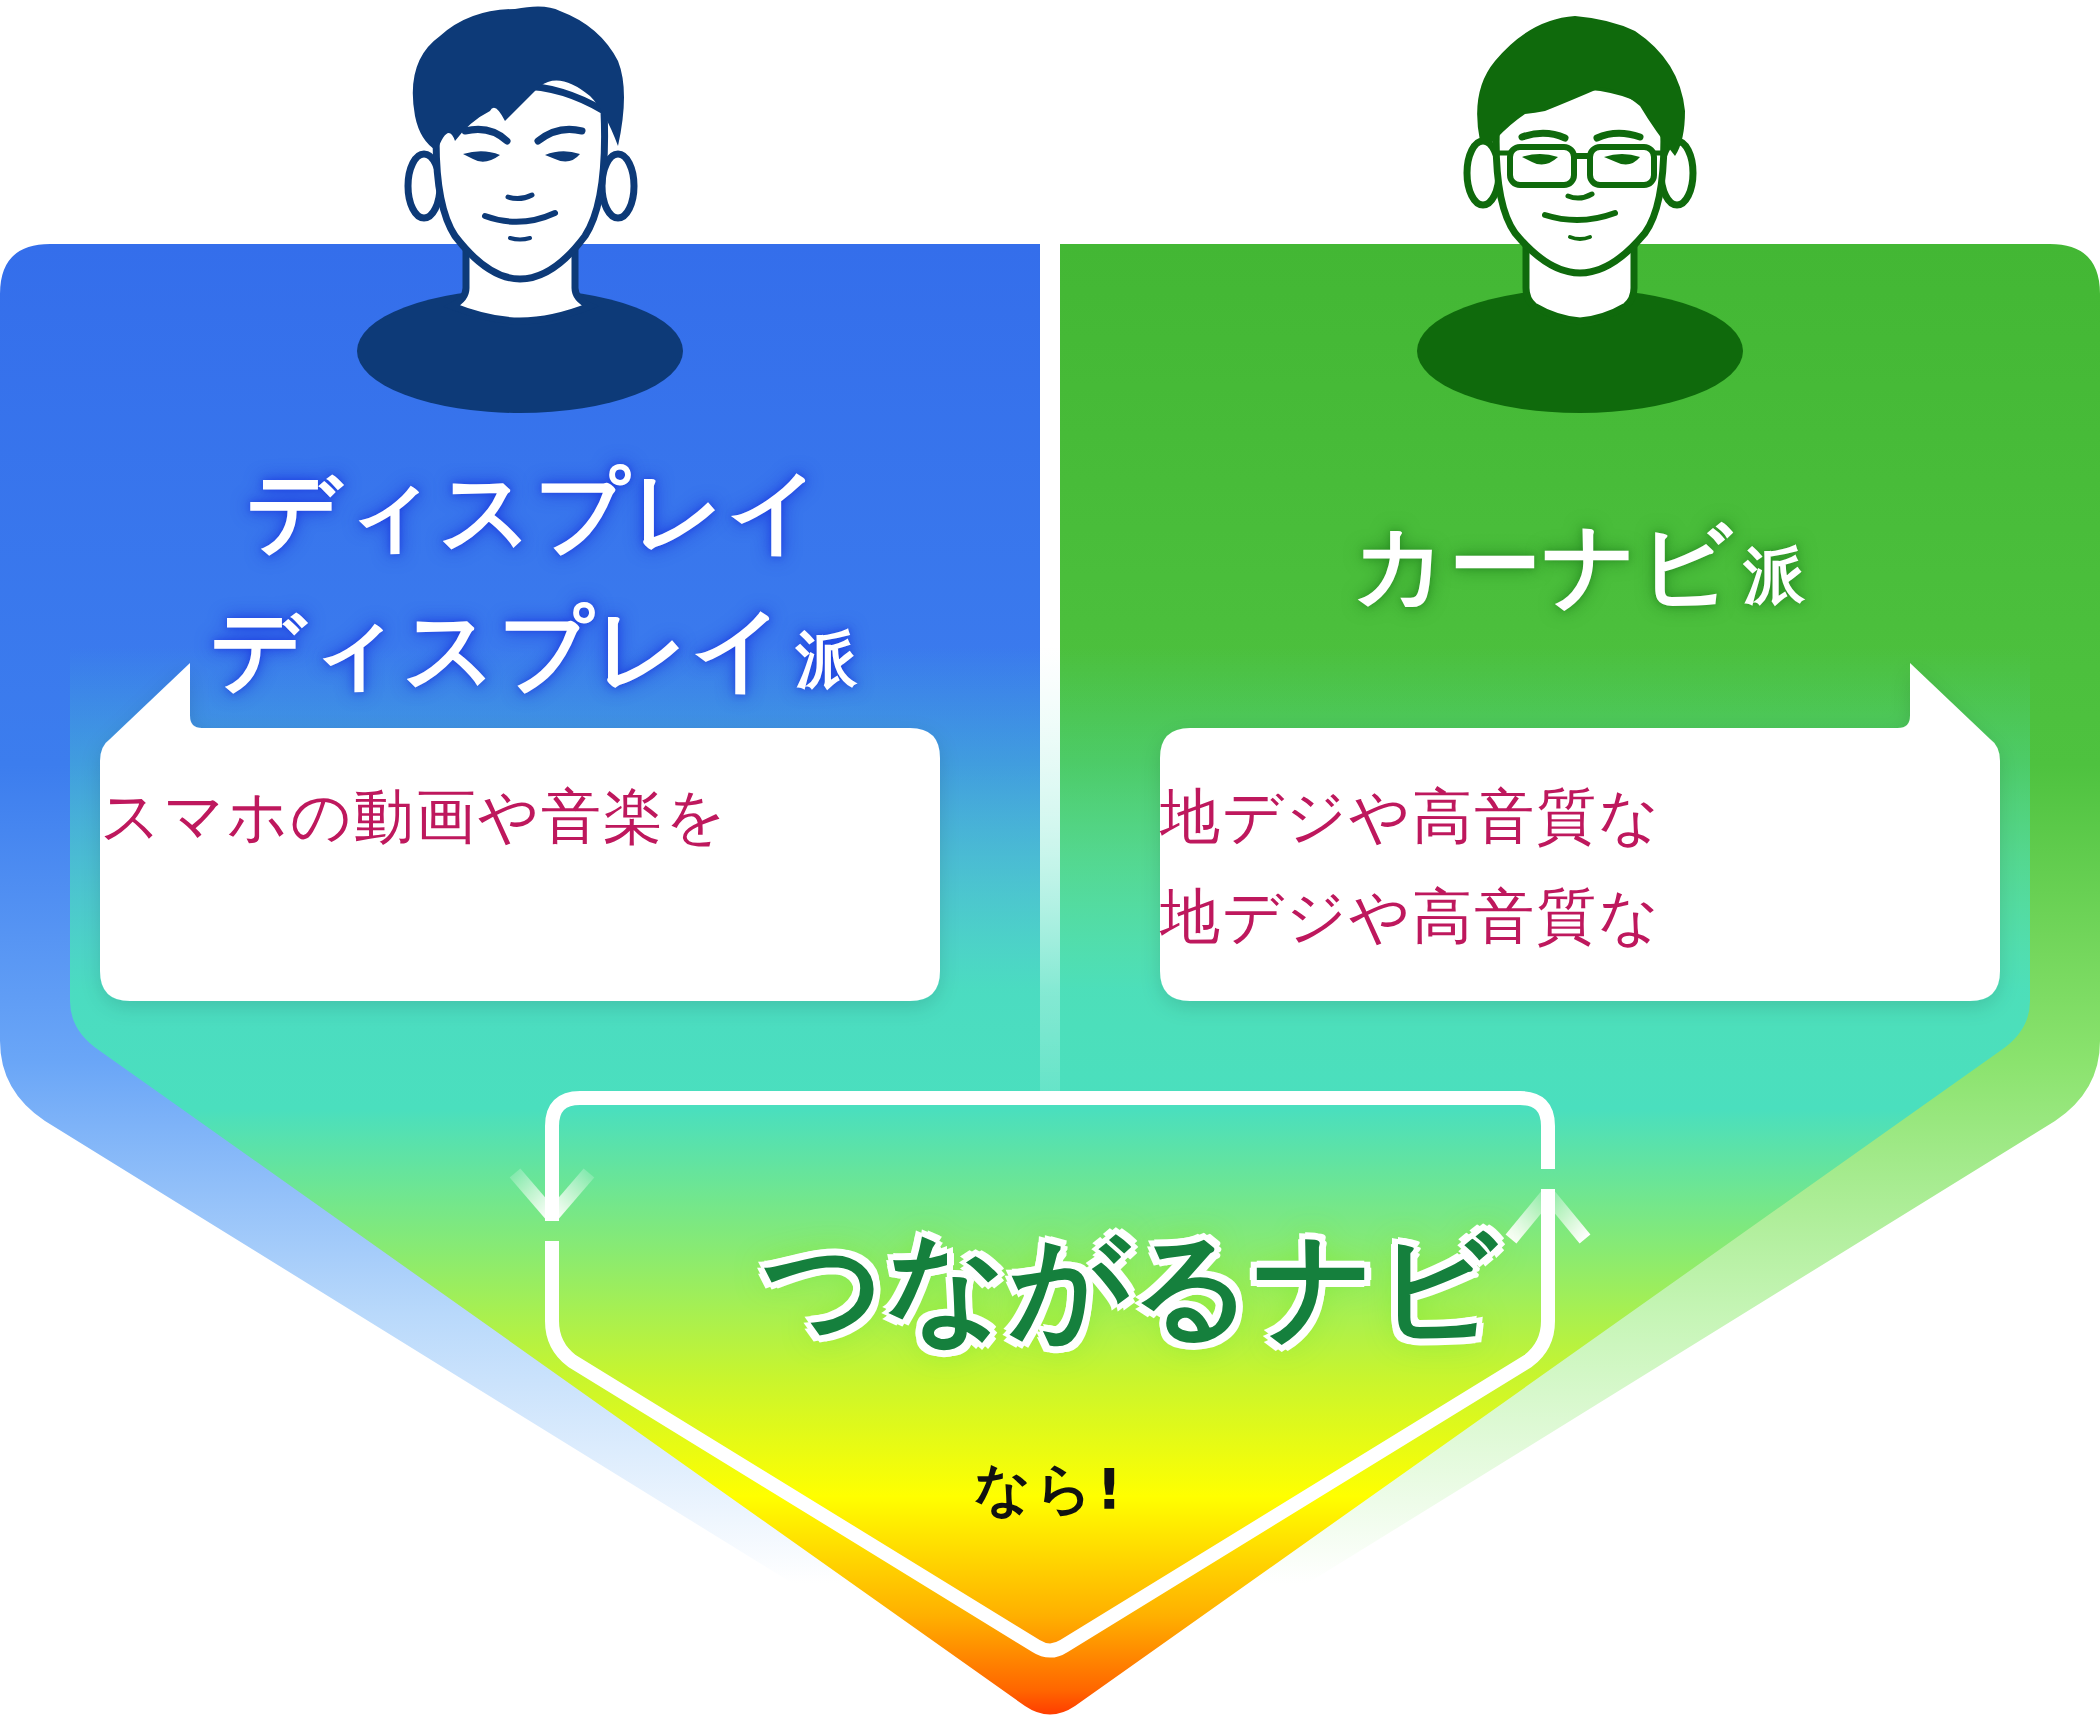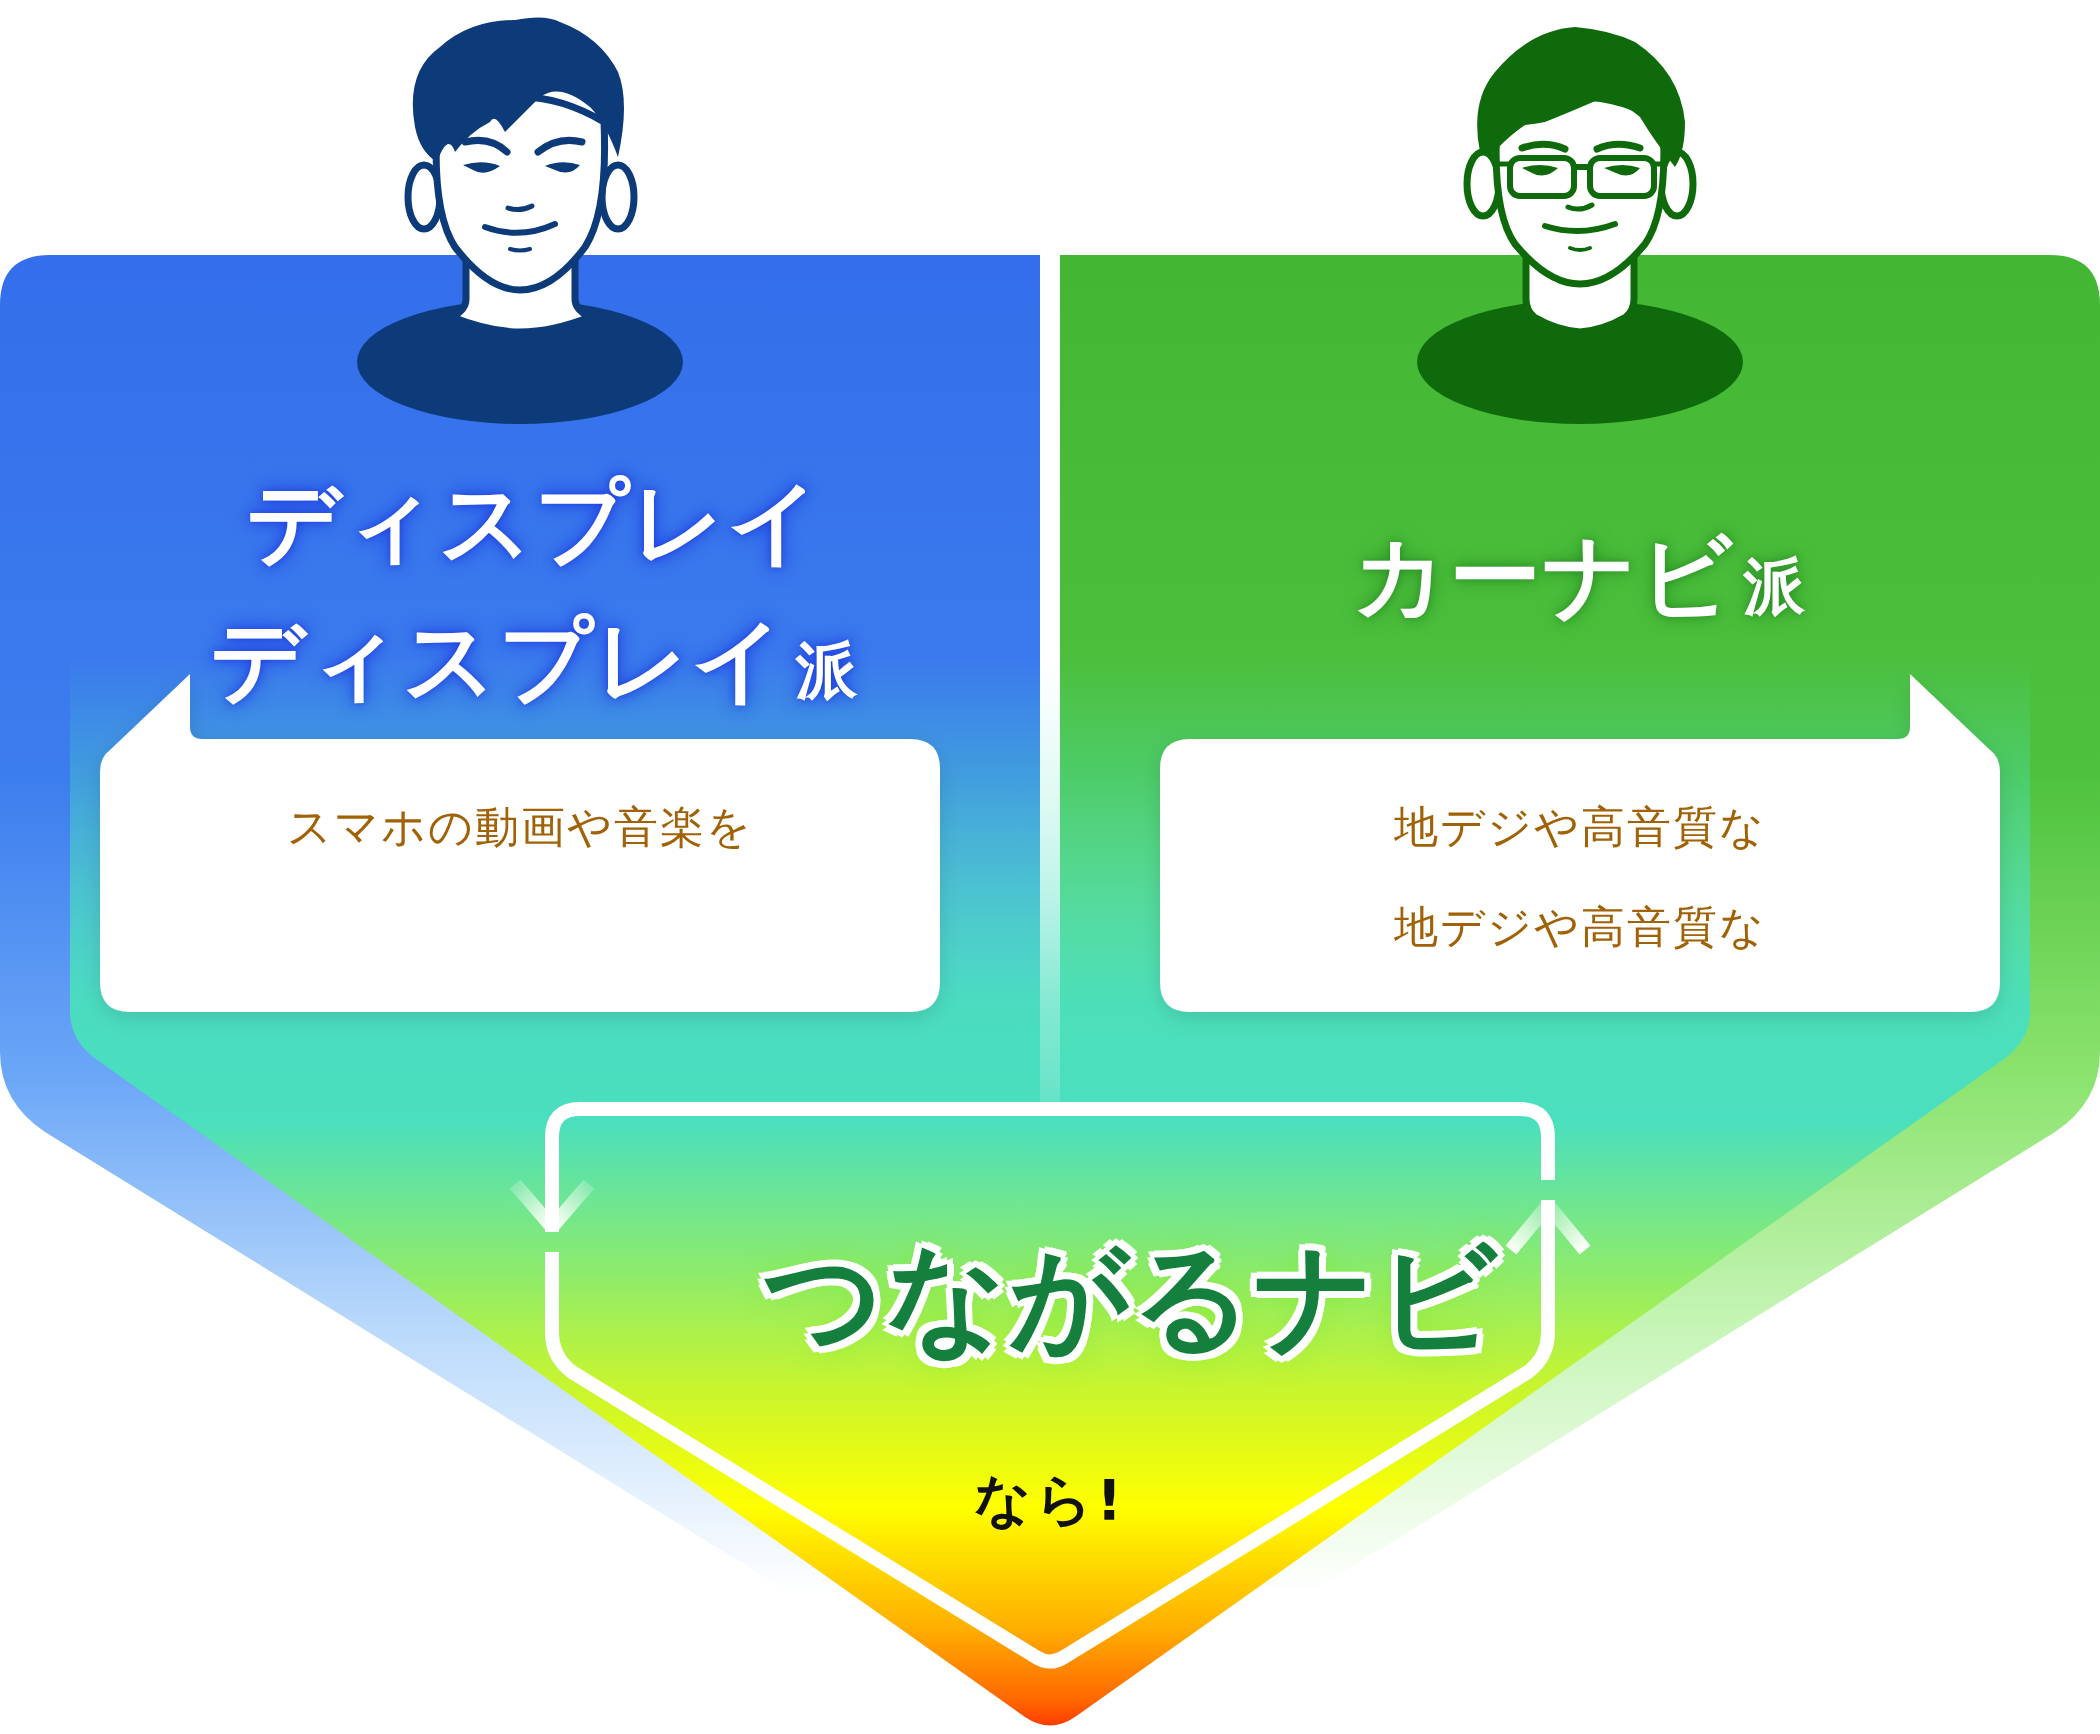--- a/index.html
+++ b/index.html
@@ -1,35 +1,35 @@
 <!DOCTYPE html>
 <html><head>
 <meta charset="utf-8">
 <style>
   html, body { margin: 0; padding: 0; background: #ffffff; }
   body { width: 2100px; height: 1734px; position: relative; overflow: hidden; font-family: "DejaVu Sans", "Liberation Sans", sans-serif; }
-  .stage { position: absolute; left: 0; top: 12px; width: 2100px; height: 1528px; text-decoration: underline; }
+  .stage { position: absolute; left: 0; top: 1px; width: 2100px; height: 1528px; text-decoration: underline; }
   svg.bg { position: absolute; left: 0; top: 0; }
   .heading {
     position: absolute; color: #ffffff; font-weight: bold; text-align: center;
     font-family: "DejaVu Sans", sans-serif; letter-spacing: 2px;
   }
   .heading .line { display: block; white-space: nowrap; }
   .heading .suffix { font-size: 62px; margin-left: 8px; }
   .heading-left {
     left: 150px; width: 770px; top: 442px; font-size: 92px; line-height: 138px;
     text-shadow: 0 0 18px rgba(20, 40, 220, 0.75), 0 0 6px rgba(20,40,220,0.5);
   }
   .heading-right {
     left: 1200px; width: 760px; top: 500px; font-size: 92px; line-height: 130px;
     text-shadow: 0 0 18px rgba(20, 110, 20, 0.6), 0 0 6px rgba(20,110,20,0.4);
   }
   .bubble-text {
-    position: absolute; color: #a16207; font-size: 44px; line-height: 100px;
-    text-align: center; font-family: "DejaVu Sans", sans-serif; letter-spacing: 2px;
+    position: absolute; color: #be185d; font-size: 60px; line-height: 100px;
+    font-family: "DejaVu Sans", sans-serif; letter-spacing: 2px;
   }
   .bubble-text .line { display: block; white-space: nowrap; }
   .bubble-left-text { left: 100px; width: 840px; top: 765px; }
   .bubble-right-text { left: 1160px; width: 840px; top: 765px; }
   .cta {
     position: absolute; left: 600px; width: 900px; text-align: center;
     font-family: "DejaVu Sans", sans-serif; font-weight: bold;
   }
   .cta-main {
     top: 1200px; font-size: 118px; line-height: 170px; color: #15803d;

